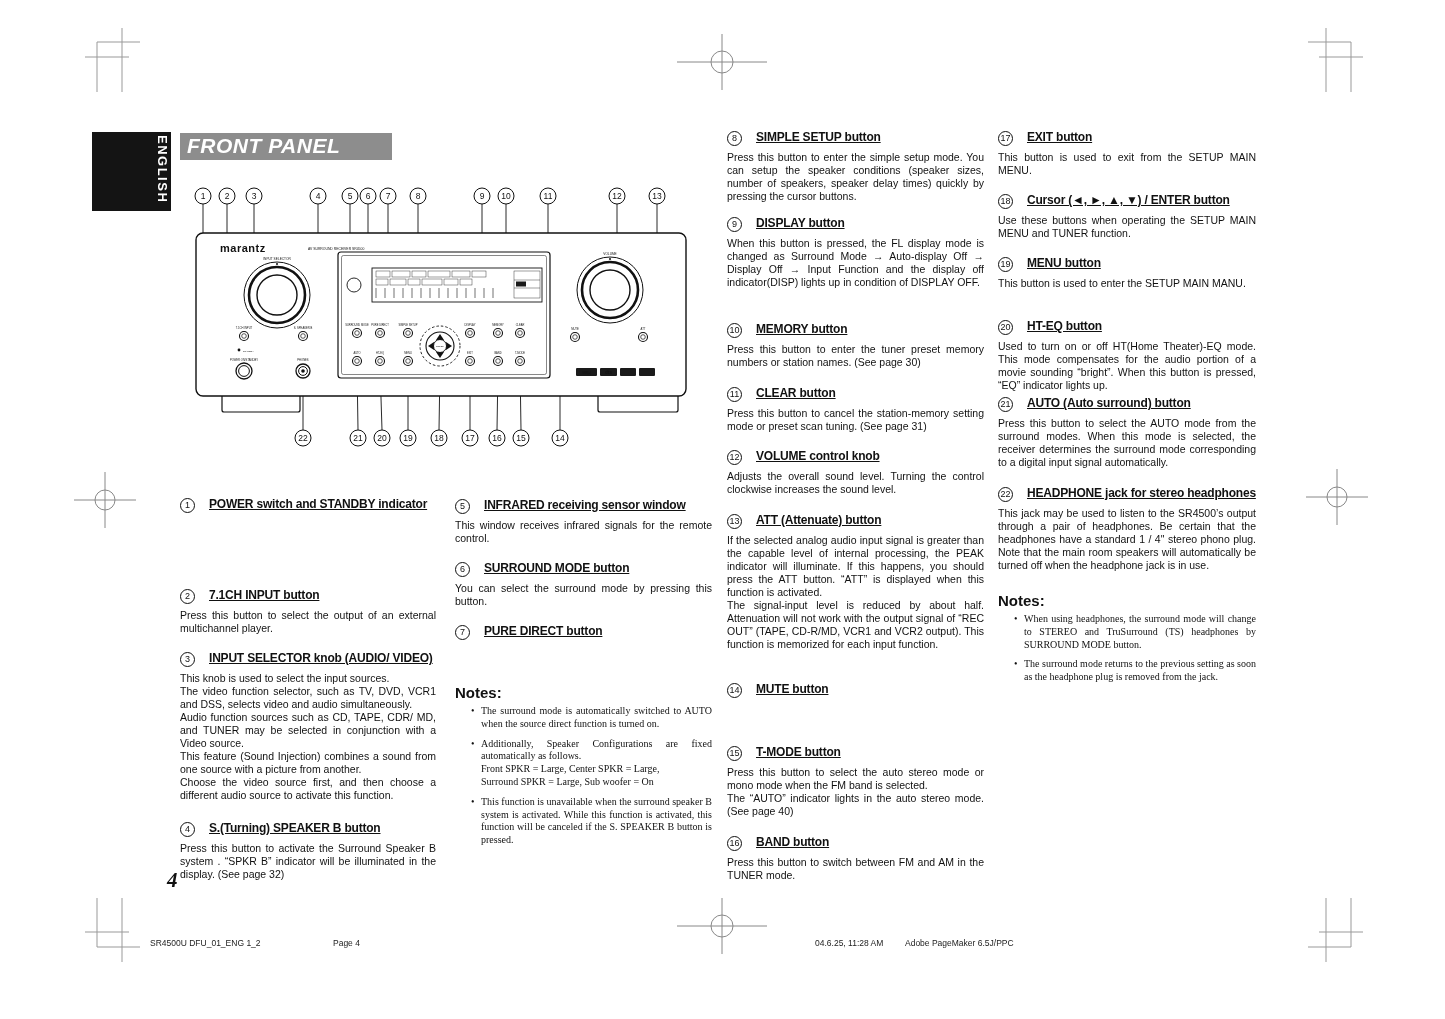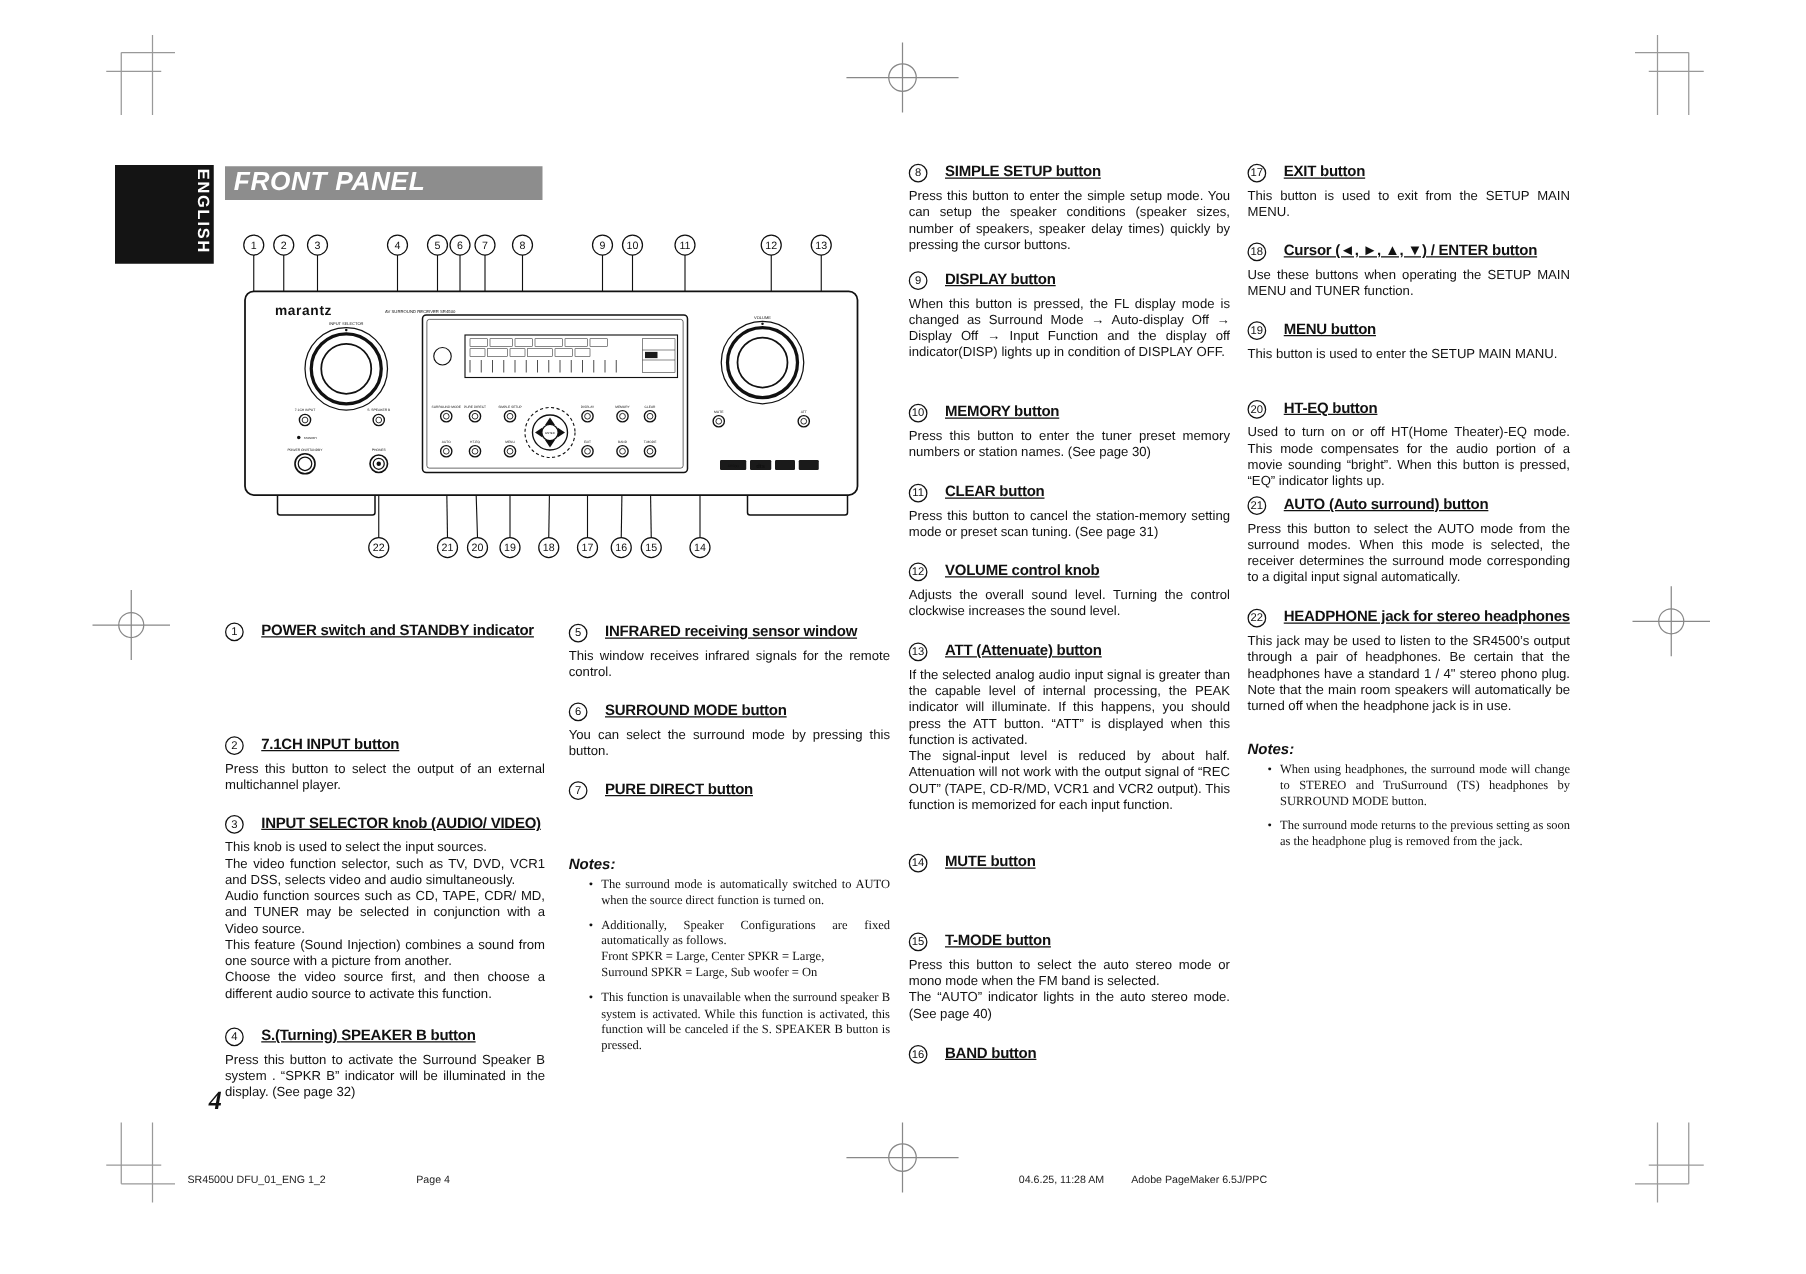--- a/index.html
+++ b/index.html
@@ -6,31 +6,31 @@
   body{width:1445px;height:1019px;position:relative;background:#fff;overflow:hidden;
        font-family:"Liberation Sans",sans-serif;color:#111;}
   .abs{position:absolute;}
   
   .mark svg{display:block;}
   
   .lang-tab{left:92px;top:132px;width:79px;height:79px;background:#141414;}
   .lang-tab span{position:absolute;right:1px;top:3px;color:#fff;font-weight:bold;font-size:13px;
                  letter-spacing:1.5px;writing-mode:vertical-rl;}
   
-  .page-header{left:180px;top:133px;width:254px;height:27px;background:#8d8d8d;}
+  .page-header{left:180px;top:133px;width:212px;height:27px;background:#8d8d8d;}
   .page-header span{position:absolute;left:7px;top:1px;color:#fff;font-weight:bold;font-style:italic;
                     font-size:21px;letter-spacing:.5px;}
   
   .col-sec{position:absolute;}
   .sec-h{display:flex;align-items:flex-start;}
   .cnum{flex:0 0 auto;width:13px;height:13px;border:1px solid #111;border-radius:50%;
         font-size:9px;line-height:13px;text-align:center;margin-top:1px;}
   .sec-title{font-weight:bold;font-size:12px;margin-left:14px;white-space:nowrap;letter-spacing:-0.2px;text-decoration:underline;}
   .sec-body{margin-top:5px;font-size:10.5px;line-height:13px;text-align:justify;white-space:pre-line;}
-  .notes-label{font-weight:bold;font-style:italic;font-size:12px;}
+  .notes-label{font-weight:bold;font-size:15px;}
   ul.notes{margin:4px 0 0 0;padding:0 0 0 16px;list-style:none;}
   ul.notes li{position:relative;padding-left:10px;margin-bottom:7px;
       font-family:"Liberation Serif",serif;font-size:10px;line-height:12.8px;
       text-align:justify;white-space:pre-line;}
   ul.notes li::before{content:"•";position:absolute;left:0;top:0;}
   .page-num{left:167px;top:868px;font-family:"Liberation Serif",serif;font-weight:bold;
             font-style:italic;font-size:21px;}
   .footer{top:938px;font-size:8.5px;color:#222;}
   
   svg text{font-family:"Liberation Sans",sans-serif;fill:#111;}
@@ -447,20 +447,21 @@
       <span class="sec-title">T-MODE button</span>
     </div>
   <div class="sec-body">Press this button to select the auto stereo mode or mono mode when the FM band is selected.
 The “AUTO” indicator lights in the auto stereo mode. (See page 40)</div>
 </div>
 <div class="col-sec" style="left:727px;top:835px;width:257px;">
   <div class="sec-h">
       <span class="cnum">16</span>
       <span class="sec-title">BAND button</span>
     </div>
+  <div class="sec-body">Press this button to switch between FM and AM in the TUNER mode.</div>
 </div>
 
 <div class="col-sec" style="left:998px;top:130px;width:258px;">
   <div class="sec-h">
       <span class="cnum">17</span>
       <span class="sec-title">EXIT button</span>
     </div>
   <div class="sec-body">This button is used to exit from the SETUP MAIN MENU.</div>
 </div>
 <div class="col-sec" style="left:998px;top:193px;width:258px;">

